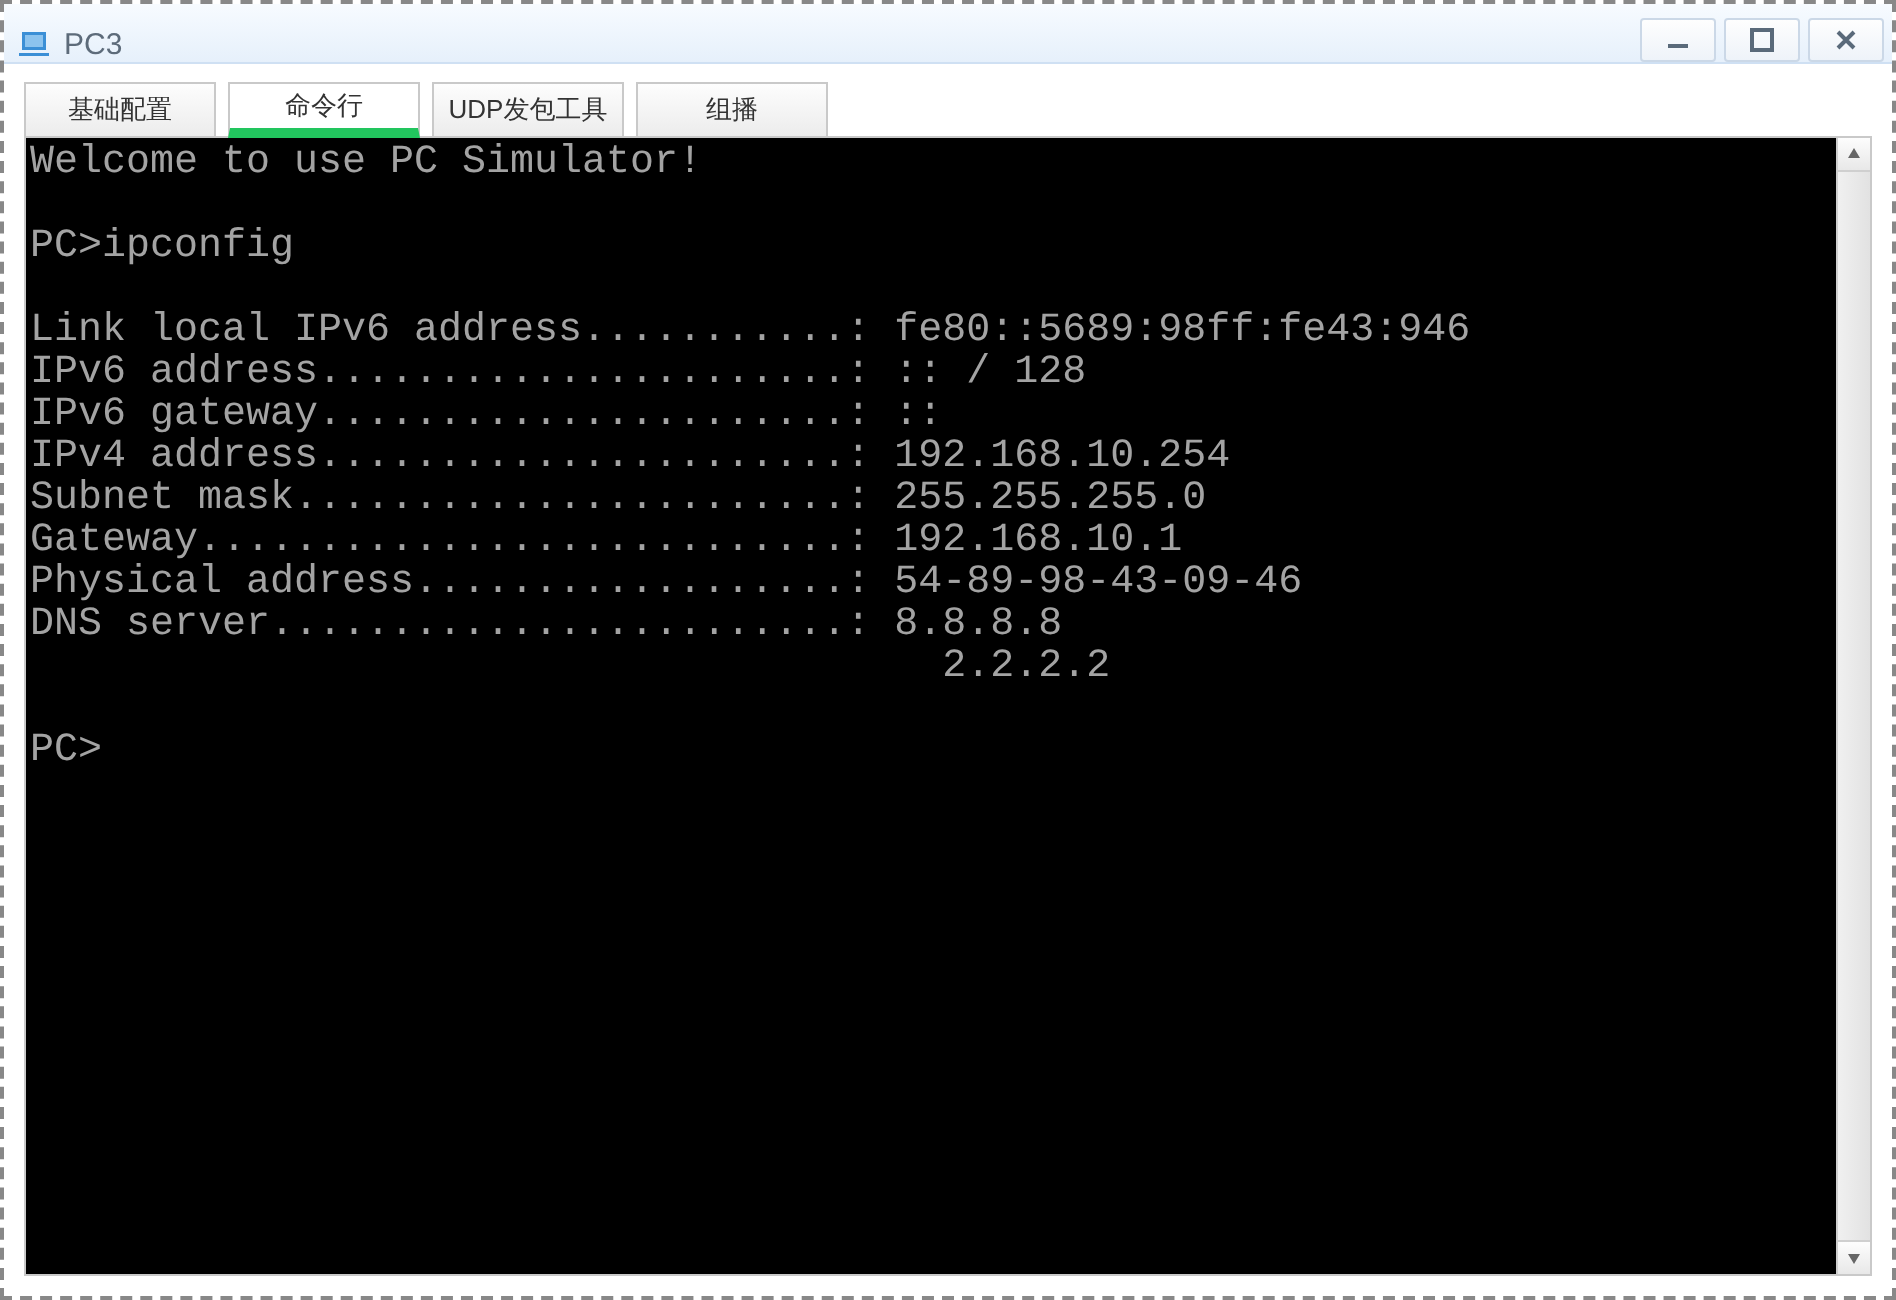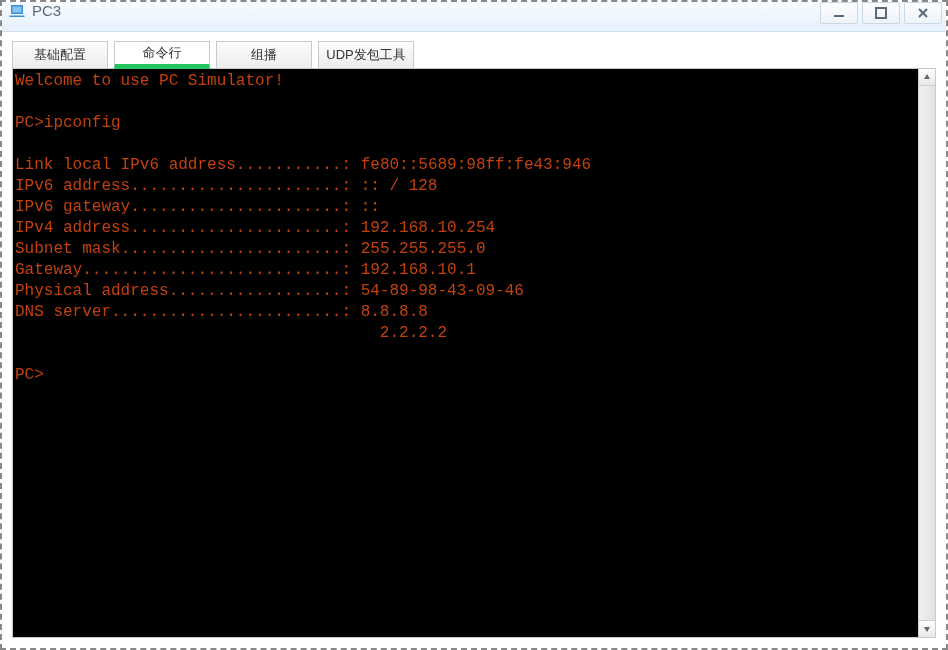--- a/index.html
+++ b/index.html
@@ -15,21 +15,21 @@
       display: flex;
       flex-direction: column;
       height: 100%;
       background: #fff;
     }
     .titlebar {
       height: 30px;
       background: linear-gradient(#f7fbff, #e6f0fb);
       border-bottom: 1px solid #cfe0f3;
       display: flex;
-      align-items: flex-start;
+      align-items: flex-end;
       padding: 0 4px 0 6px;
     }
     .app-icon {
       width: 18px; height: 18px;
       margin-right: 6px;
       display: inline-flex; align-items: center; justify-content: center;
     }
     .window-title {
       color: #5d6b7a;
       font-size: 15px;
@@ -84,23 +84,23 @@
     }
     .terminal-wrap {
       flex: 1;
       border: 1px solid #c9c9c9;
       background: #000;
       position: relative;
       overflow: hidden;
     }
     .terminal {
       font-family: "Consolas", "Courier New", monospace;
-      font-size: 16px;
+      font-size: 20px;
       line-height: 21px;
-      color: #c2410c;
+      color: #a3a3a3;
       white-space: pre;
       padding: 2px 2px;
     }
     .scrollbar-v {
       position: absolute;
       right: 0; top: 0; bottom: 0;
       width: 17px;
       background: linear-gradient(90deg,#f0f0f0,#e2e2e2);
       border-left: 1px solid #cfcfcf;
       display: flex; flex-direction: column;
@@ -144,22 +144,22 @@
             <path d="M2 2l8 8M10 2l-8 8" stroke="#5a6a7a" stroke-width="2"></path>
           </svg>
       </div>
     </div>
   </div>
 
   <div class="client">
     <div class="tabs">
       <div class="tab">基础配置</div>
       <div class="tab active">命令行</div>
+      <div class="tab">UDP发包工具</div>
       <div class="tab">组播</div>
-      <div class="tab">UDP发包工具</div>
     </div>
 
     <div class="terminal-wrap">
       <div class="terminal"><span>Welcome to use PC Simulator!</span>
 
 <span>PC&gt;</span><span>ipconfig</span>
 
 <span>Link local IPv6 address</span><span>...........</span>: <span>fe80::5689:98ff:fe43:946</span>
 <span>IPv6 address</span><span>......................</span>: <span>:: / 128</span>
 <span>IPv6 gateway</span><span>......................</span>: <span>::</span>

